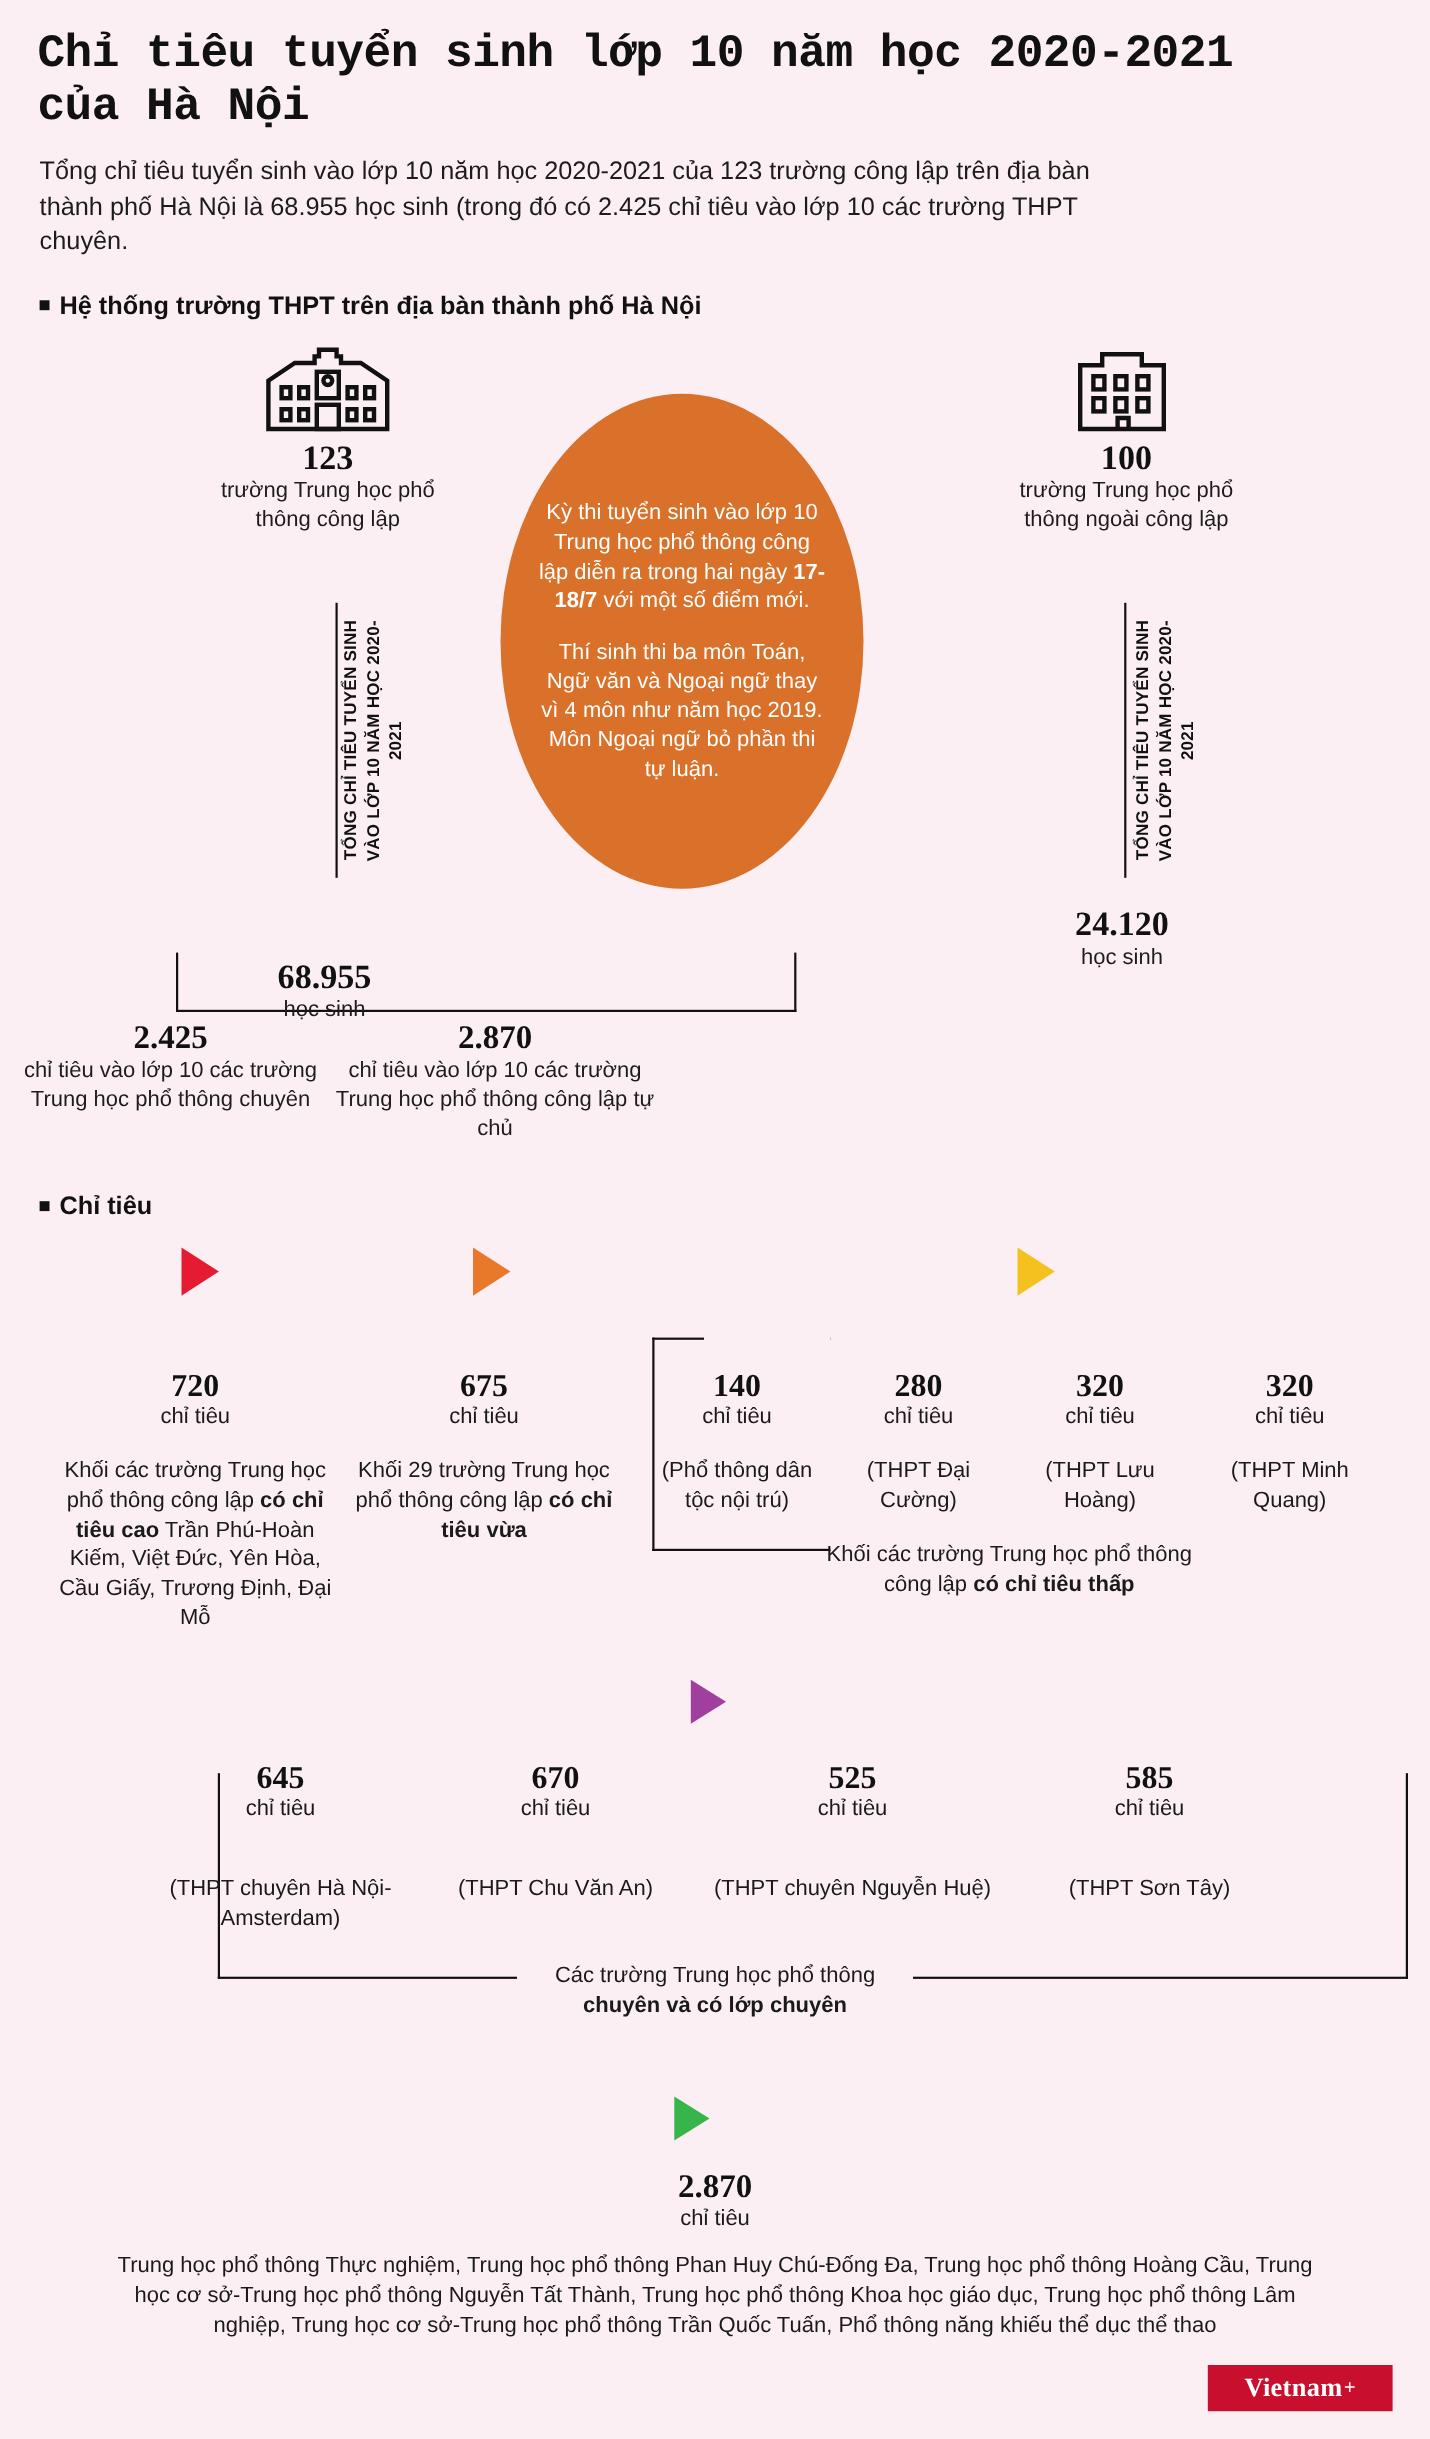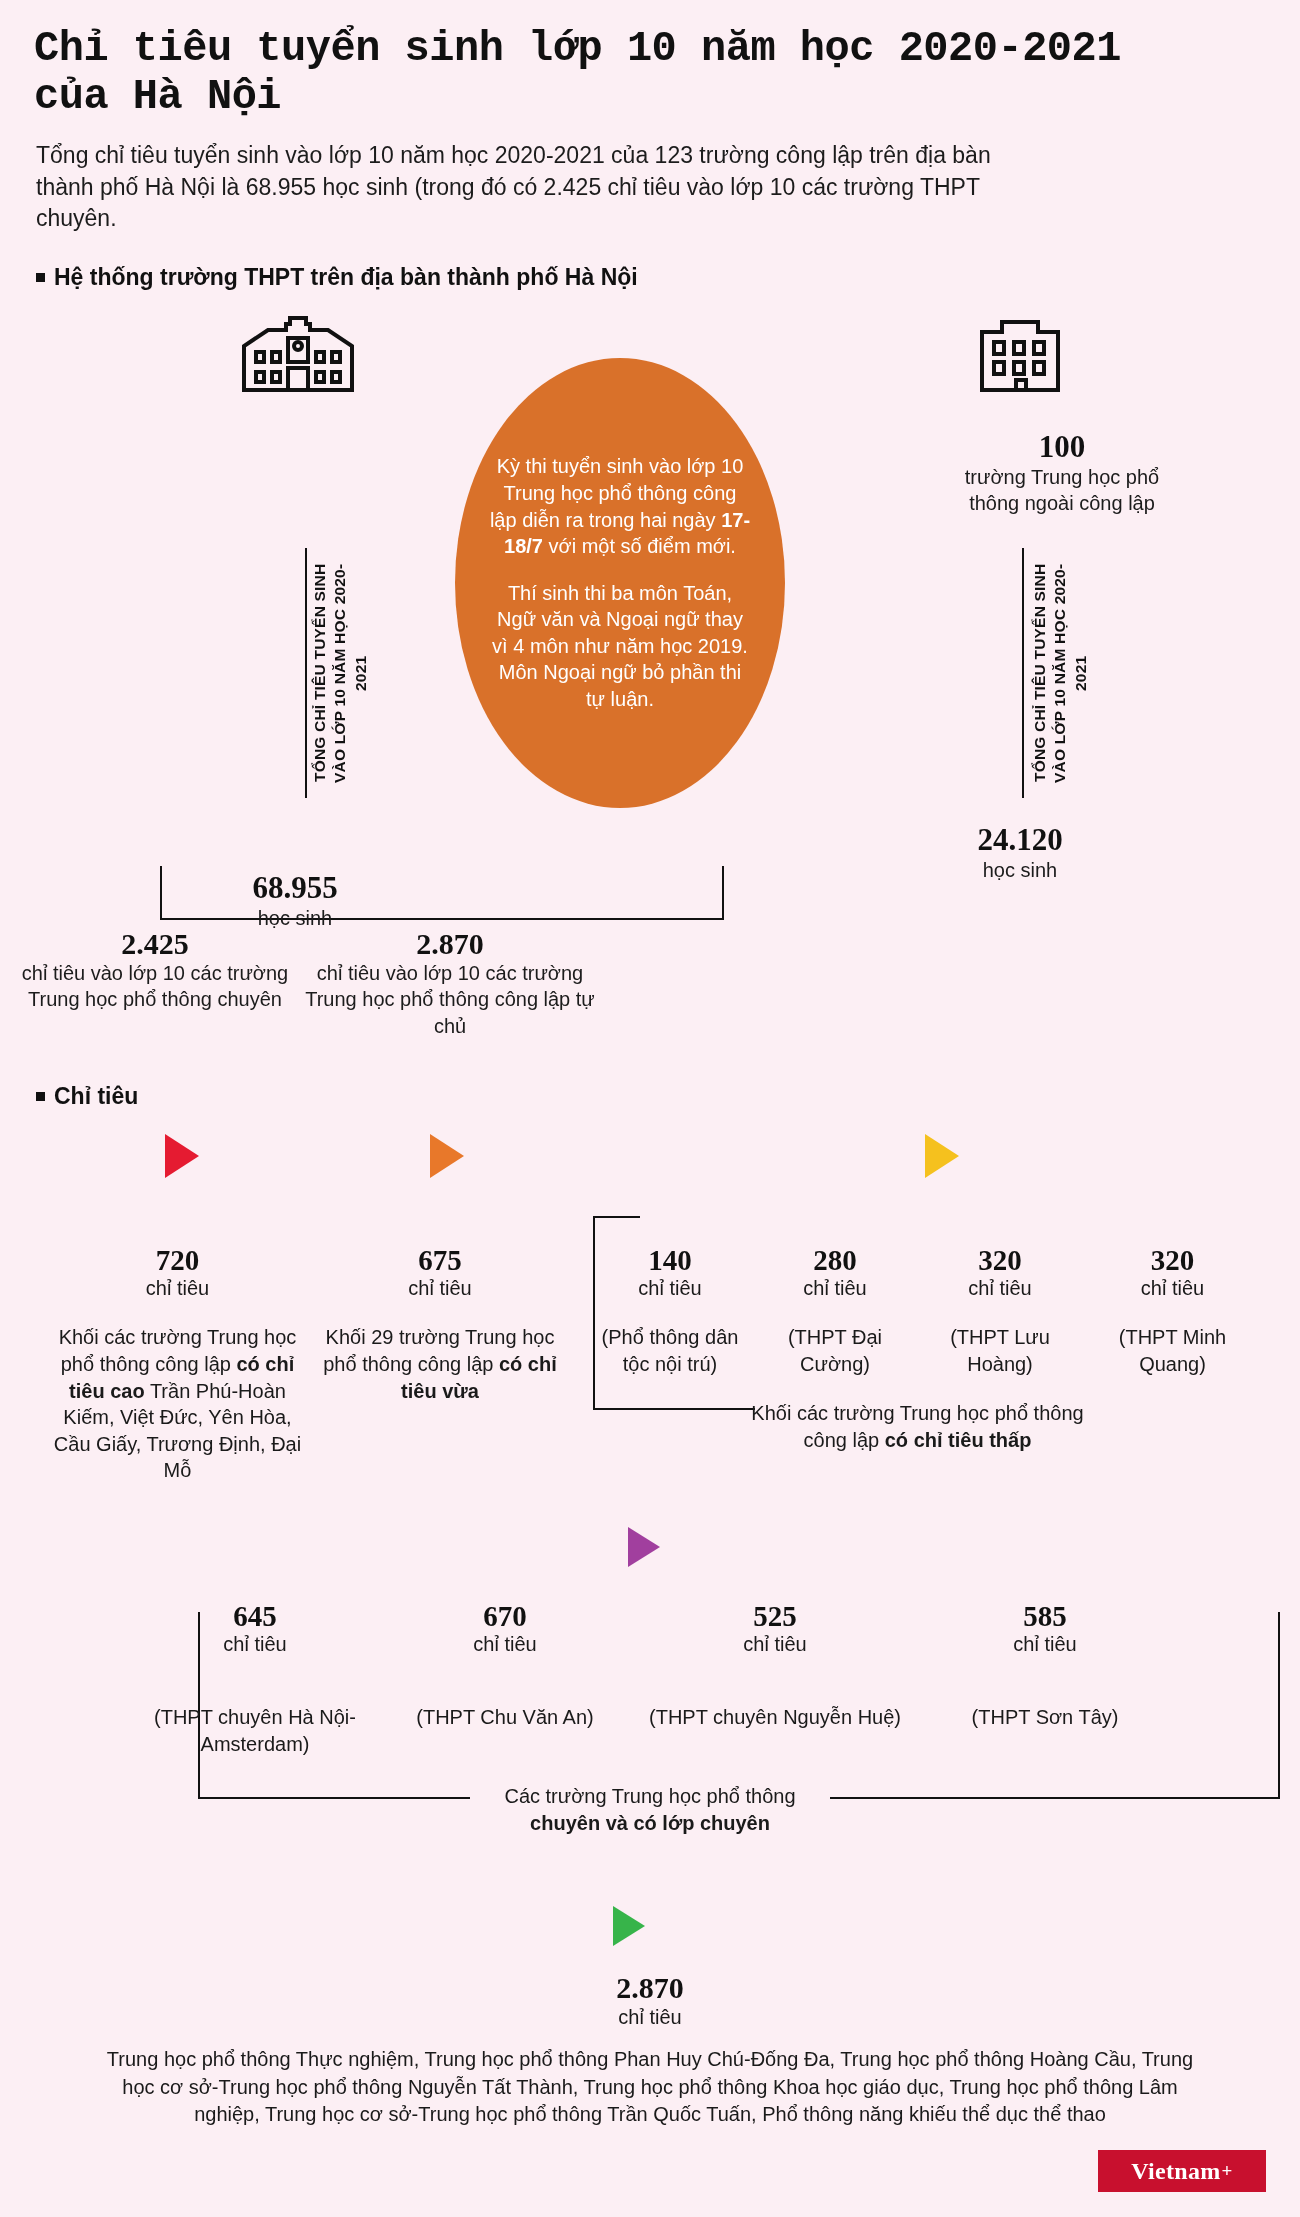--- a/index.html
+++ b/index.html
@@ -38,21 +38,21 @@
   .icon-box{position:absolute;}
   .bignum{
     font-family:"Liberation Serif", serif;font-weight:bold;
     font-size:31px;text-align:center;color:#111;line-height:1.05;
   }
   .sublabel{font-size:20px;line-height:1.34;text-align:center;color:#1c1c1c;}
 
   #left-icon{left:238px;top:312px;width:120px;}
   #right-icon{left:960px;top:312px;width:120px;}
   #left-block{position:absolute;left:188px;top:400px;width:220px;}
-  #right-block{position:absolute;left:952px;top:400px;width:220px;margin-top:31px;}
+  #right-block{position:absolute;left:914px;top:400px;width:220px;}
 
   
   .circle{
     position:absolute;left:455px;top:358px;width:330px;height:450px;
     border-radius:50%;
     background:#d9712a;
     color:#fff;
     display:flex;flex-direction:column;justify-content:center;align-items:center;
     text-align:center;
     padding:0 34px;box-sizing:border-box;
@@ -191,20 +191,24 @@
           <rect x="34" y="40" width="8" height="10"></rect>
         <rect x="18" y="60" width="8" height="10"></rect>
           <rect x="34" y="60" width="8" height="10"></rect>
         <rect x="78" y="40" width="8" height="10"></rect>
           <rect x="94" y="40" width="8" height="10"></rect>
         <rect x="78" y="60" width="8" height="10"></rect>
           <rect x="94" y="60" width="8" height="10"></rect>
       </g>
     </svg>
   </div>
+  <div id="left-block">
+    <div class="bignum">123</div>
+    <div class="sublabel">trường Trung học phổ thông công lập</div>
+  </div>
 
   <div class="icon-box" id="right-icon">
     <svg width="120" height="82" viewBox="0 0 120 82">
       <g fill="none" stroke="#111" stroke-width="4">
         <path d="M22 78 V20 h20 V10 h36 v10 h20 v58 Z"></path>
         <rect x="34" y="30" width="10" height="12"></rect>
           <rect x="54" y="30" width="10" height="12"></rect>
           <rect x="74" y="30" width="10" height="12"></rect>
         <rect x="34" y="50" width="10" height="12"></rect>
           <rect x="54" y="50" width="10" height="12"></rect>

